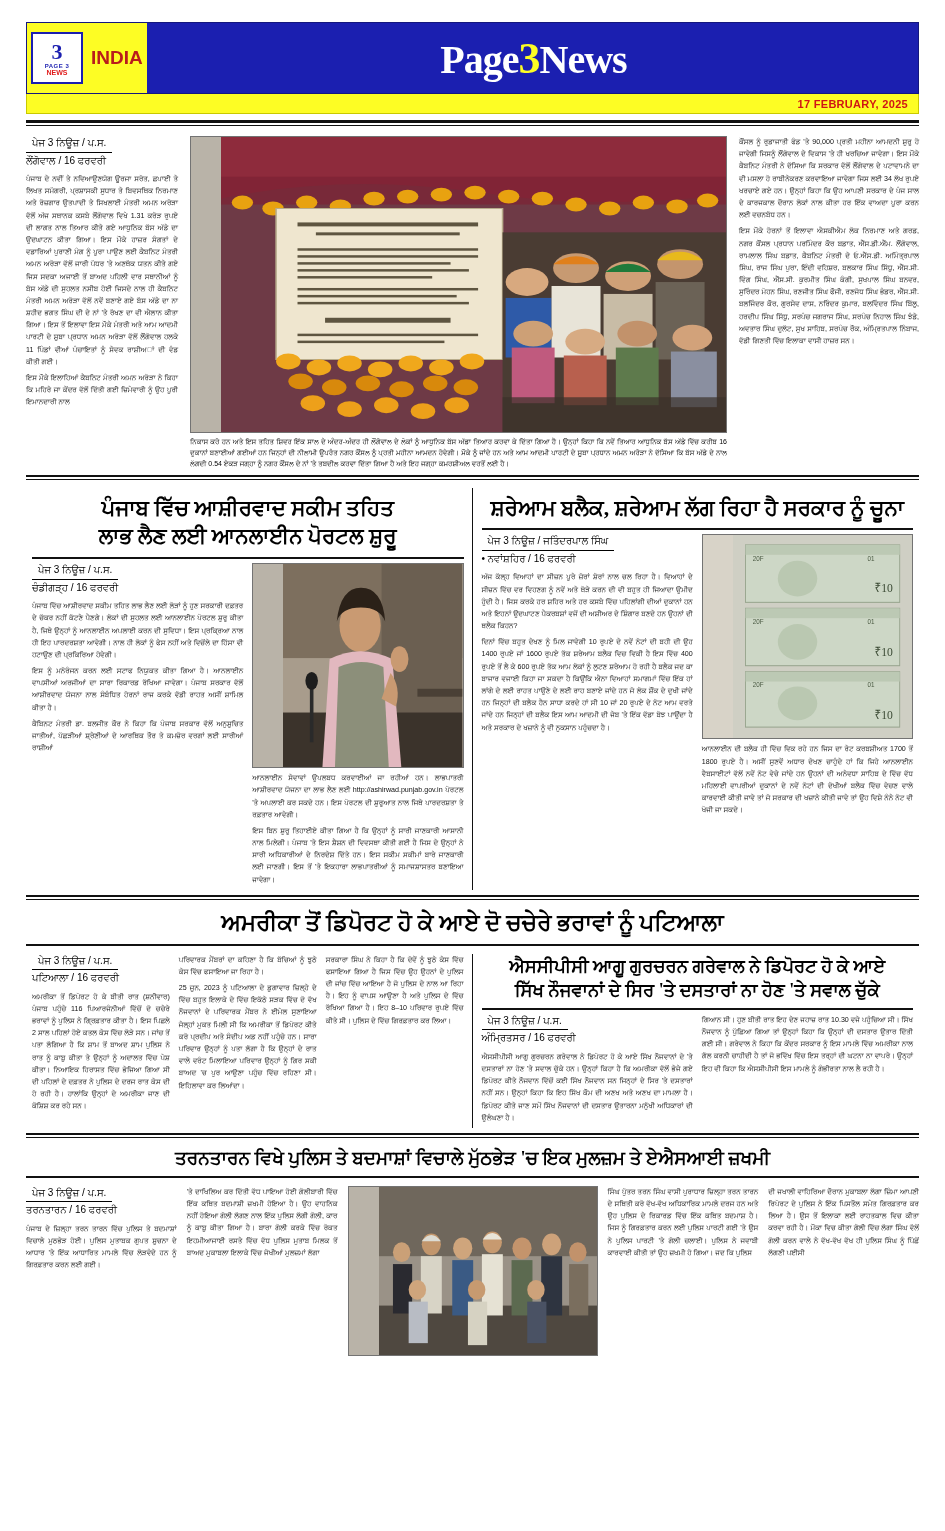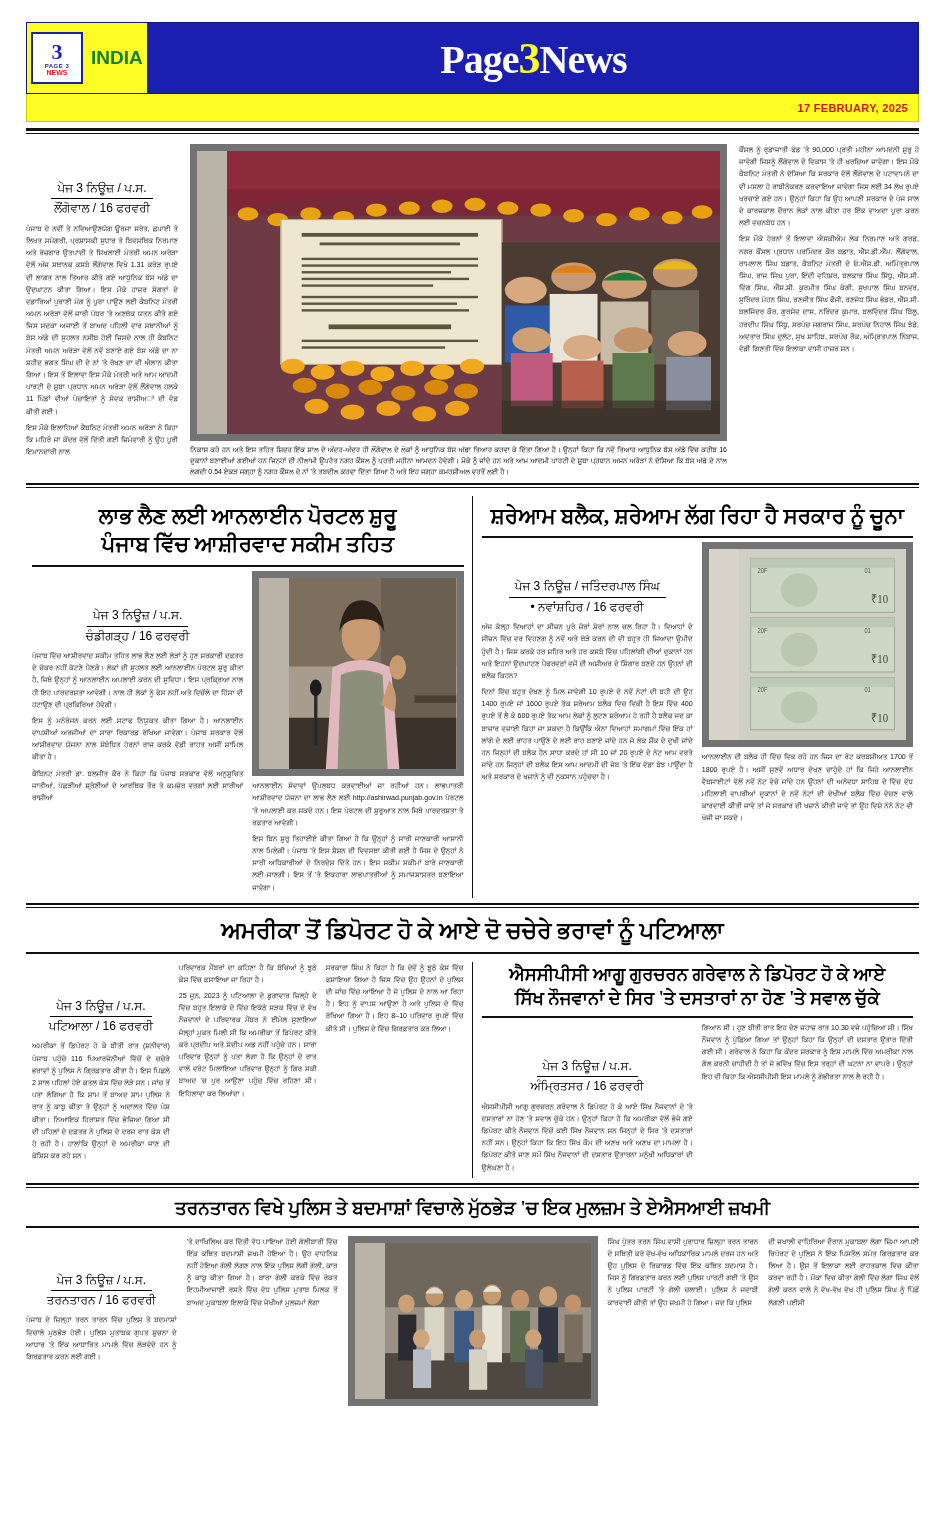--- a/index.html
+++ b/index.html
@@ -52,21 +52,21 @@
   }
   .logo-badge .p3 {
     font-size: 6px; font-weight: bold; color: #1b1fb0; letter-spacing: .5px;
   }
   .logo-badge .nws {
     font-size: 7px; font-weight: bold; color: #e01b1b;
   }
   .india-tag {
     font-family: "Liberation Sans", sans-serif;
     font-size: 19px; font-weight: bold;
-    color: #15803d;
+    color: #b91c1c;
     padding-left: 8px;
     align-self: center;
   }
   .title-wrap {
     flex: 1;
     display: flex;
     align-items: center;
     justify-content: center;
   }
   .title-wrap .nameplate {
@@ -96,21 +96,21 @@
     margin-right: 8px;
   }
   .right-lines .fb { font-size: 9px; }
   .pageno {
     font-family: "Liberation Serif", serif;
     font-size: 40px; font-weight: bold; color: #fff;
     line-height: 1;
   }
   .date-bar {
     margin: 0 26px;
-    height: 28px;
+    height: 20px;
     background: #fdfd24;
     border-left: 1px solid #c9c900;
     border-right: 1px solid #c9c900;
     border-bottom: 1px solid #c9c900;
     display: flex;
     align-items: center;
     justify-content: flex-end;
     padding-right: 10px;
   }
   .date-bar span {
@@ -129,44 +129,43 @@
     font-family: "Liberation Serif", serif;
     font-weight: bold;
     line-height: 1.34;
     color: #000;
   }
   .headline.h1 { font-size: 25.5px; }
   .headline.h2 { font-size: 21.5px; }
   .headline.h3 { font-size: 23px; }
 
   .byline {
-    text-align: center;
-    font-size: 12px;
+    text-align: left;
+    font-size: 10px;
     line-height: 1.45;
     margin-bottom: 5px;
-    margin-top: 36px;
   }
   .byline .l1 { border-bottom: 1px solid #000; display: inline-block; padding: 0 6px 1px 6px; }
   .byline .l2 { display: block; padding-top: 1px; }
 
   .body-col {
     font-family: "Liberation Sans", sans-serif;
     font-size: 7.1px;
     line-height: 1.72;
     text-align: justify;
     color: #111;
     hyphens: none;
   }
   .body-col p { margin: 0 0 4px 0; }
 
   .photo {
     background: #b9b3a8;
     position: relative;
     overflow: hidden;
-    border: 7px solid #737373;
+    border: 1px solid #737373;
     padding-left: 30px;
   }
   .cap {
     font-size: 7px;
     line-height: 1.6;
     text-align: justify;
     margin-top: 3px;
   }
 
   
@@ -341,22 +340,22 @@
     </div>
   </div>
 
   <div class="rule-mid"></div>
   <div class="rule-thin"></div>
 
   <div class="sec2">
 
     <div class="story-inner">
       <div class="headline h2" style="margin:6px 0 0 0;">
+        <div>ਪੰਜਾਬ ਵਿੱਚ ਆਸ਼ੀਰਵਾਦ ਸਕੀਮ ਤਹਿਤ</div>
         <div>ਲਾਭ ਲੈਣ ਲਈ ਆਨਲਾਈਨ ਪੋਰਟਲ ਸ਼ੁਰੂ</div>
-        <div>ਪੰਜਾਬ ਵਿੱਚ ਆਸ਼ੀਰਵਾਦ ਸਕੀਮ ਤਹਿਤ</div>
       </div>
       <div style="border-top:2px solid #111;margin:6px 0 4px 0;"></div>
       <div class="two-col">
         <div>
           <div class="byline">
             <span class="l1">ਪੇਜ 3 ਨਿਊਜ਼ / ਪ.ਸ.</span>
             <span class="l2">ਚੰਡੀਗੜ੍ਹ / 16 ਫਰਵਰੀ</span>
           </div>
           <div class="body-col">
             <p>ਪੰਜਾਬ ਵਿੱਚ ਆਸ਼ੀਰਵਾਦ ਸਕੀਮ ਤਹਿਤ ਲਾਭ ਲੈਣ ਲਈ ਲੋੜਾਂ ਨੂੰ ਹੁਣ ਸਰਕਾਰੀ ਦਫ਼ਤਰ ਦੇ ਚੱਕਰ ਨਹੀਂ ਕੱਟਣੇ ਪੈਣਗੇ। ਲੋਕਾਂ ਦੀ ਸੁਹਲਤ ਲਈ ਆਨਲਾਈਨ ਪੋਰਟਲ ਸ਼ੁਰੂ ਕੀਤਾ ਹੈ, ਜਿਥੇ ਉਨ੍ਹਾਂ ਨੂੰ ਆਨਲਾਈਨ ਅਪਲਾਈ ਕਰਨ ਦੀ ਸੁਵਿਧਾ। ਇਸ ਪ੍ਰਕ੍ਰਿਆ ਨਾਲ ਹੀ ਇਹ ਪਾਰਦਰਸ਼ਤਾ ਆਵੇਗੀ। ਨਾਲ ਹੀ ਲੋਕਾਂ ਨੂੰ ਫੇਸ ਨਹੀਂ ਅਤੇ ਵਿਚੋਂਲੇ ਦਾ ਹਿੱਸਾ ਵੀ ਹਟਾਉਣ ਦੀ ਪ੍ਰਕਿਰਿਆ ਹੋਵੇਗੀ।</p>
@@ -400,21 +399,21 @@
         <div>ਸ਼ਰੇਆਮ ਬਲੈਕ,  ਸ਼ਰੇਆਮ ਲੱਗ ਰਿਹਾ ਹੈ ਸਰਕਾਰ ਨੂੰ ਚੂਨਾ</div>
       </div>
       <div style="border-top:2px solid #111;margin:6px 0 4px 0;"></div>
       <div class="two-col">
         <div>
           <div class="byline">
             <span class="l1">ਪੇਜ 3 ਨਿਊਜ਼ / ਜਤਿੰਦਰਪਾਲ ਸਿੰਘ</span>
             <span class="l2">• ਨਵਾਂਸ਼ਹਿਰ / 16 ਫਰਵਰੀ</span>
           </div>
           <div class="body-col">
-            <p>ਅੱਜ ਕੱਲ੍ਹ ਵਿਆਹਾਂ ਦਾ ਸੀਜ਼ਨ ਪੂਰੇ ਜ਼ੋਰਾਂ ਸ਼ੋਰਾਂ ਨਾਲ ਚਲ ਰਿਹਾ ਹੈ। ਵਿਆਹਾਂ ਦੇ ਸੀਜ਼ਨ ਵਿੱਚ ਵਰ ਵਿਹਣਗ ਨੂੰ ਨਵੇਂ ਅਤੇ ਥੋੜੇ ਕਰਨ ਦੀ ਵੀ ਬਹੁਤ ਹੀ ਜਿਆਦਾ ਉਮੀਦ ਹੁੰਦੀ ਹੈ। ਜਿਸ ਕਰਕੇ ਹਰ ਸ਼ਹਿਰ ਅਤੇ ਹਰ ਕਸਬੇ ਵਿੱਚ ਪਹਿਲਾਂਗੀ ਦੀਆਂ ਦੁਕਾਨਾਂ ਹਨ ਅਤੇ ਇਹਨਾਂ ਉਦਘਾਟਣ ਪੈਫਰਵਰ਼ਾਂ ਵਜੋਂ ਦੀ ਅਸ਼ੀਅਰ ਦੇ ਸ਼ਿੰਗਾਰ ਬਣਦੇ ਹਨ ਉਹਨਾਂ ਦੀ ਥਲੈਕ ਕਿਹਨ?</p>
+            <p>ਅੱਜ ਕੱਲ੍ਹ ਵਿਆਹਾਂ ਦਾ ਸੀਜ਼ਨ ਪੂਰੇ ਜ਼ੋਰਾਂ ਸ਼ੋਰਾਂ ਨਾਲ ਚਲ ਰਿਹਾ ਹੈ। ਵਿਆਹਾਂ ਦੇ ਸੀਜ਼ਨ ਵਿੱਚ ਵਰ ਵਿਹਣਗ ਨੂੰ ਨਵੇਂ ਅਤੇ ਥੋੜੇ ਕਰਨ ਦੀ ਵੀ ਬਹੁਤ ਹੀ ਜਿਆਦਾ ਉਮੀਦ ਹੁੰਦੀ ਹੈ। ਜਿਸ ਕਰਕੇ ਹਰ ਸ਼ਹਿਰ ਅਤੇ ਹਰ ਕਸਬੇ ਵਿੱਚ ਪਹਿਲਾਂਗੀ ਦੀਆਂ ਦੁਕਾਨਾਂ ਹਨ ਅਤੇ ਇਹਨਾਂ ਉਦਘਾਟਣ ਪੈਕਰਬਸ਼ਾਂ ਵਜੋਂ ਦੀ ਅਸ਼ੀਅਰ ਦੇ ਸ਼ਿੰਗਾਰ ਬਣਦੇ ਹਨ ਉਹਨਾਂ ਦੀ ਥਲੈਕ ਕਿਹਨ?</p>
             <p>ਦਿਨਾਂ ਵਿੱਚ ਬਹੁਤ ਦੇਖਣ ਨੂੰ ਮਿਲ ਜਾਵੇਗੀ 10 ਰੁਪਏ ਦੇ ਨਵੇਂ ਨੋਟਾਂ ਦੀ ਬਹੀ ਦੀ ਉਹ 1400 ਰੁਪਏ ਜਾਂ 1600 ਰੁਪਏ ਤੱਕ ਸ਼ਰੇਆਮ ਬਲੈਕ ਵਿਚ ਵਿਕੀ ਹੈ ਇਸ ਵਿੱਚ 400 ਰੁਪਏ ਤੋਂ ਲੈ ਕੇ 600 ਰੁਪਏ ਤੱਕ ਆਮ ਲੋਕਾਂ ਨੂੰ ਲੁਟਣ ਸ਼ਰੇਆਮ ਹੋ ਰਹੀ ਹੈ ਬਲੈਕ ਜਦ ਕਾ ਬਾਜਾਰ ਵਜਾਈ ਕਿਹਾ ਜਾ ਸਕਦਾ ਹੈ ਕਿਉਂਕਿ ਐਨਾ ਵਿਆਹਾਂ ਸਮਾਗਮਾਂ ਵਿੱਚ ਇੱਕ ਹਾਂ ਲਾਂਗੇ ਦੇ ਲਈ ਰਾਹਤ ਪਾਉਣੇ ਦੇ ਲਈ ਰਾਹ ਬਣਾਏ ਜਾਂਦੇ ਹਨ ਜੋ ਲੋਕ ਸ਼ੌਂਕ ਦੇ ਦੁਖੀ ਜਾਂਦੇ ਹਨ ਜਿਨ੍ਹਾਂ ਦੀ ਬਲੈਕ ਹੈਨ ਸਾਧਾ ਕਰਦੇ ਹਾਂ ਸੀ 10 ਜਾਂ 20 ਰੁਪਏ ਦੇ ਨੋਟ ਆਮ ਵਰਤੇ ਜਾਂਦੇ ਹਨ ਜਿਨ੍ਹਾਂ ਦੀ ਬਲੈਕ ਇਸ ਆਮ ਆਦਮੀ ਦੀ ਜੇਬ 'ਤੇ ਇੱਕ ਵੱਡਾ ਬੋਝ ਪਾਉਂਦਾ ਹੈ ਅਤੇ ਸਰਕਾਰ ਦੇ ਖਜ਼ਾਨੇ ਨੂੰ ਵੀ ਨੁਕਸਾਨ ਪਹੁੰਚਦਾ ਹੈ।</p>
           </div>
         </div>
         <div>
           <div class="photo photo-money">
             <svg width="100%" height="100%" viewBox="0 0 200 205" preserveAspectRatio="none">
               <rect width="200" height="205" fill="#cfcfc4"></rect>
               <g>
                 <rect x="14" y="10" width="172" height="58" fill="#cdd7c6" stroke="#96a38c"></rect>
                 <rect x="14" y="10" width="172" height="10" fill="#bcc9b4"></rect>

